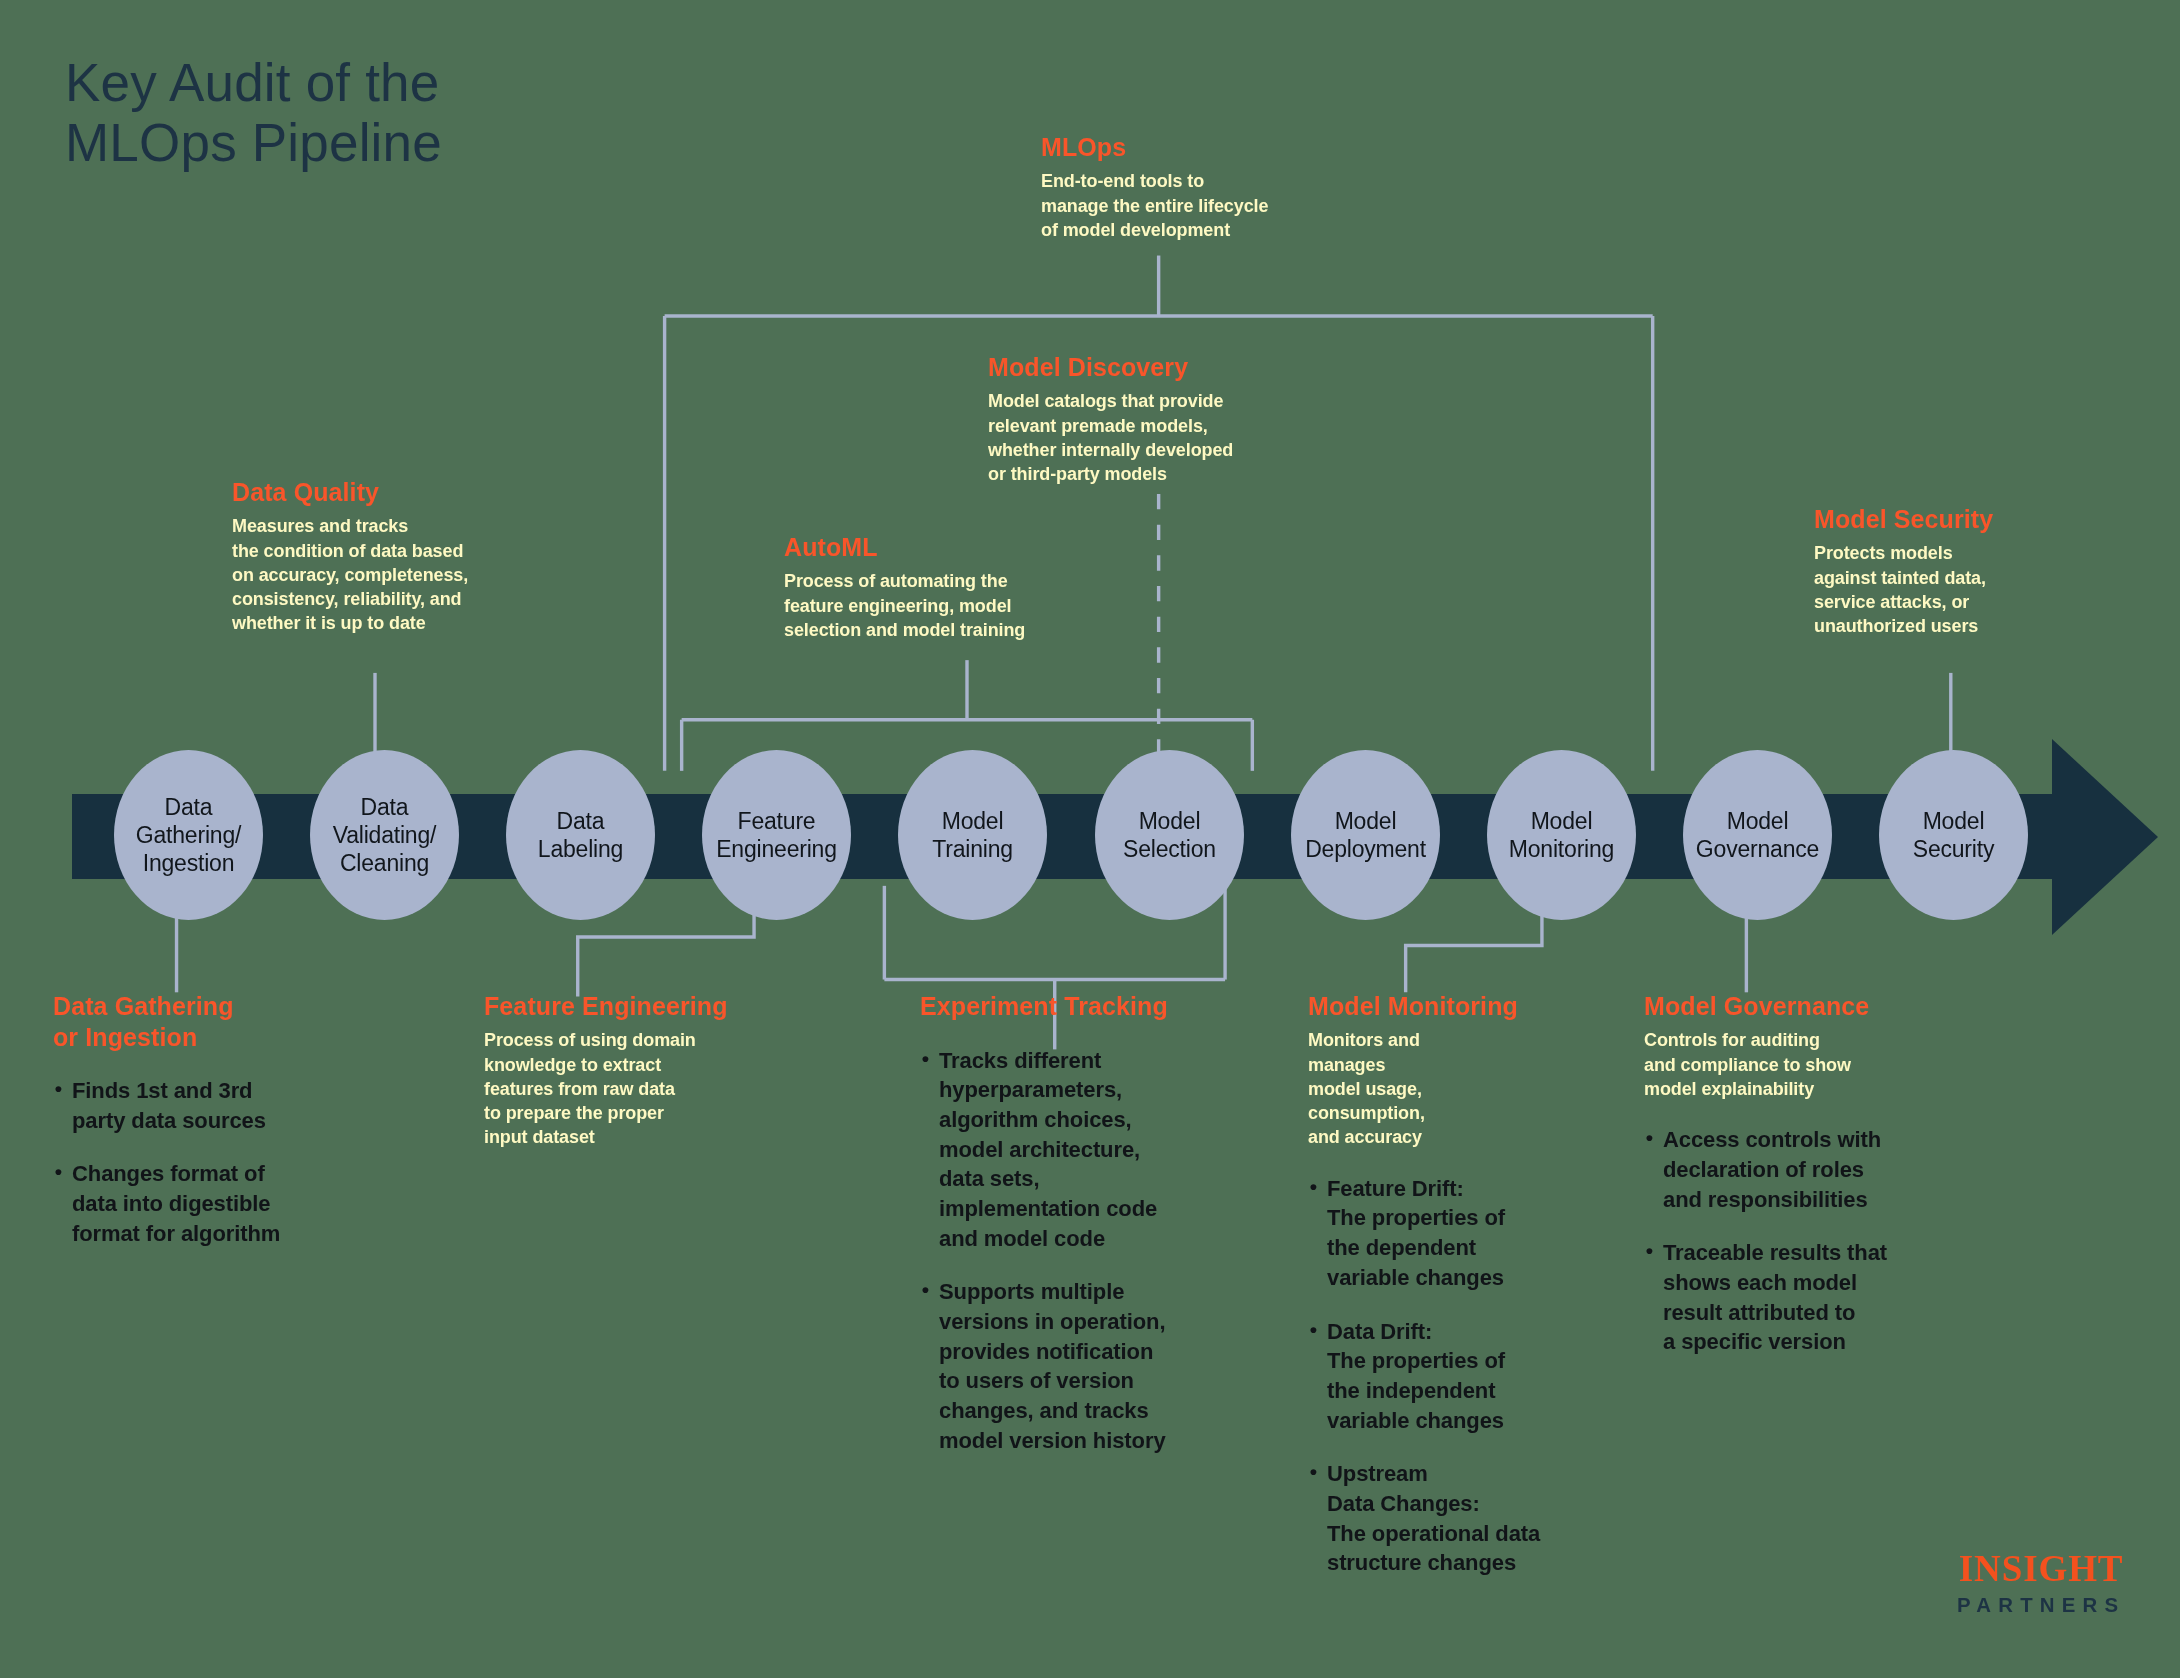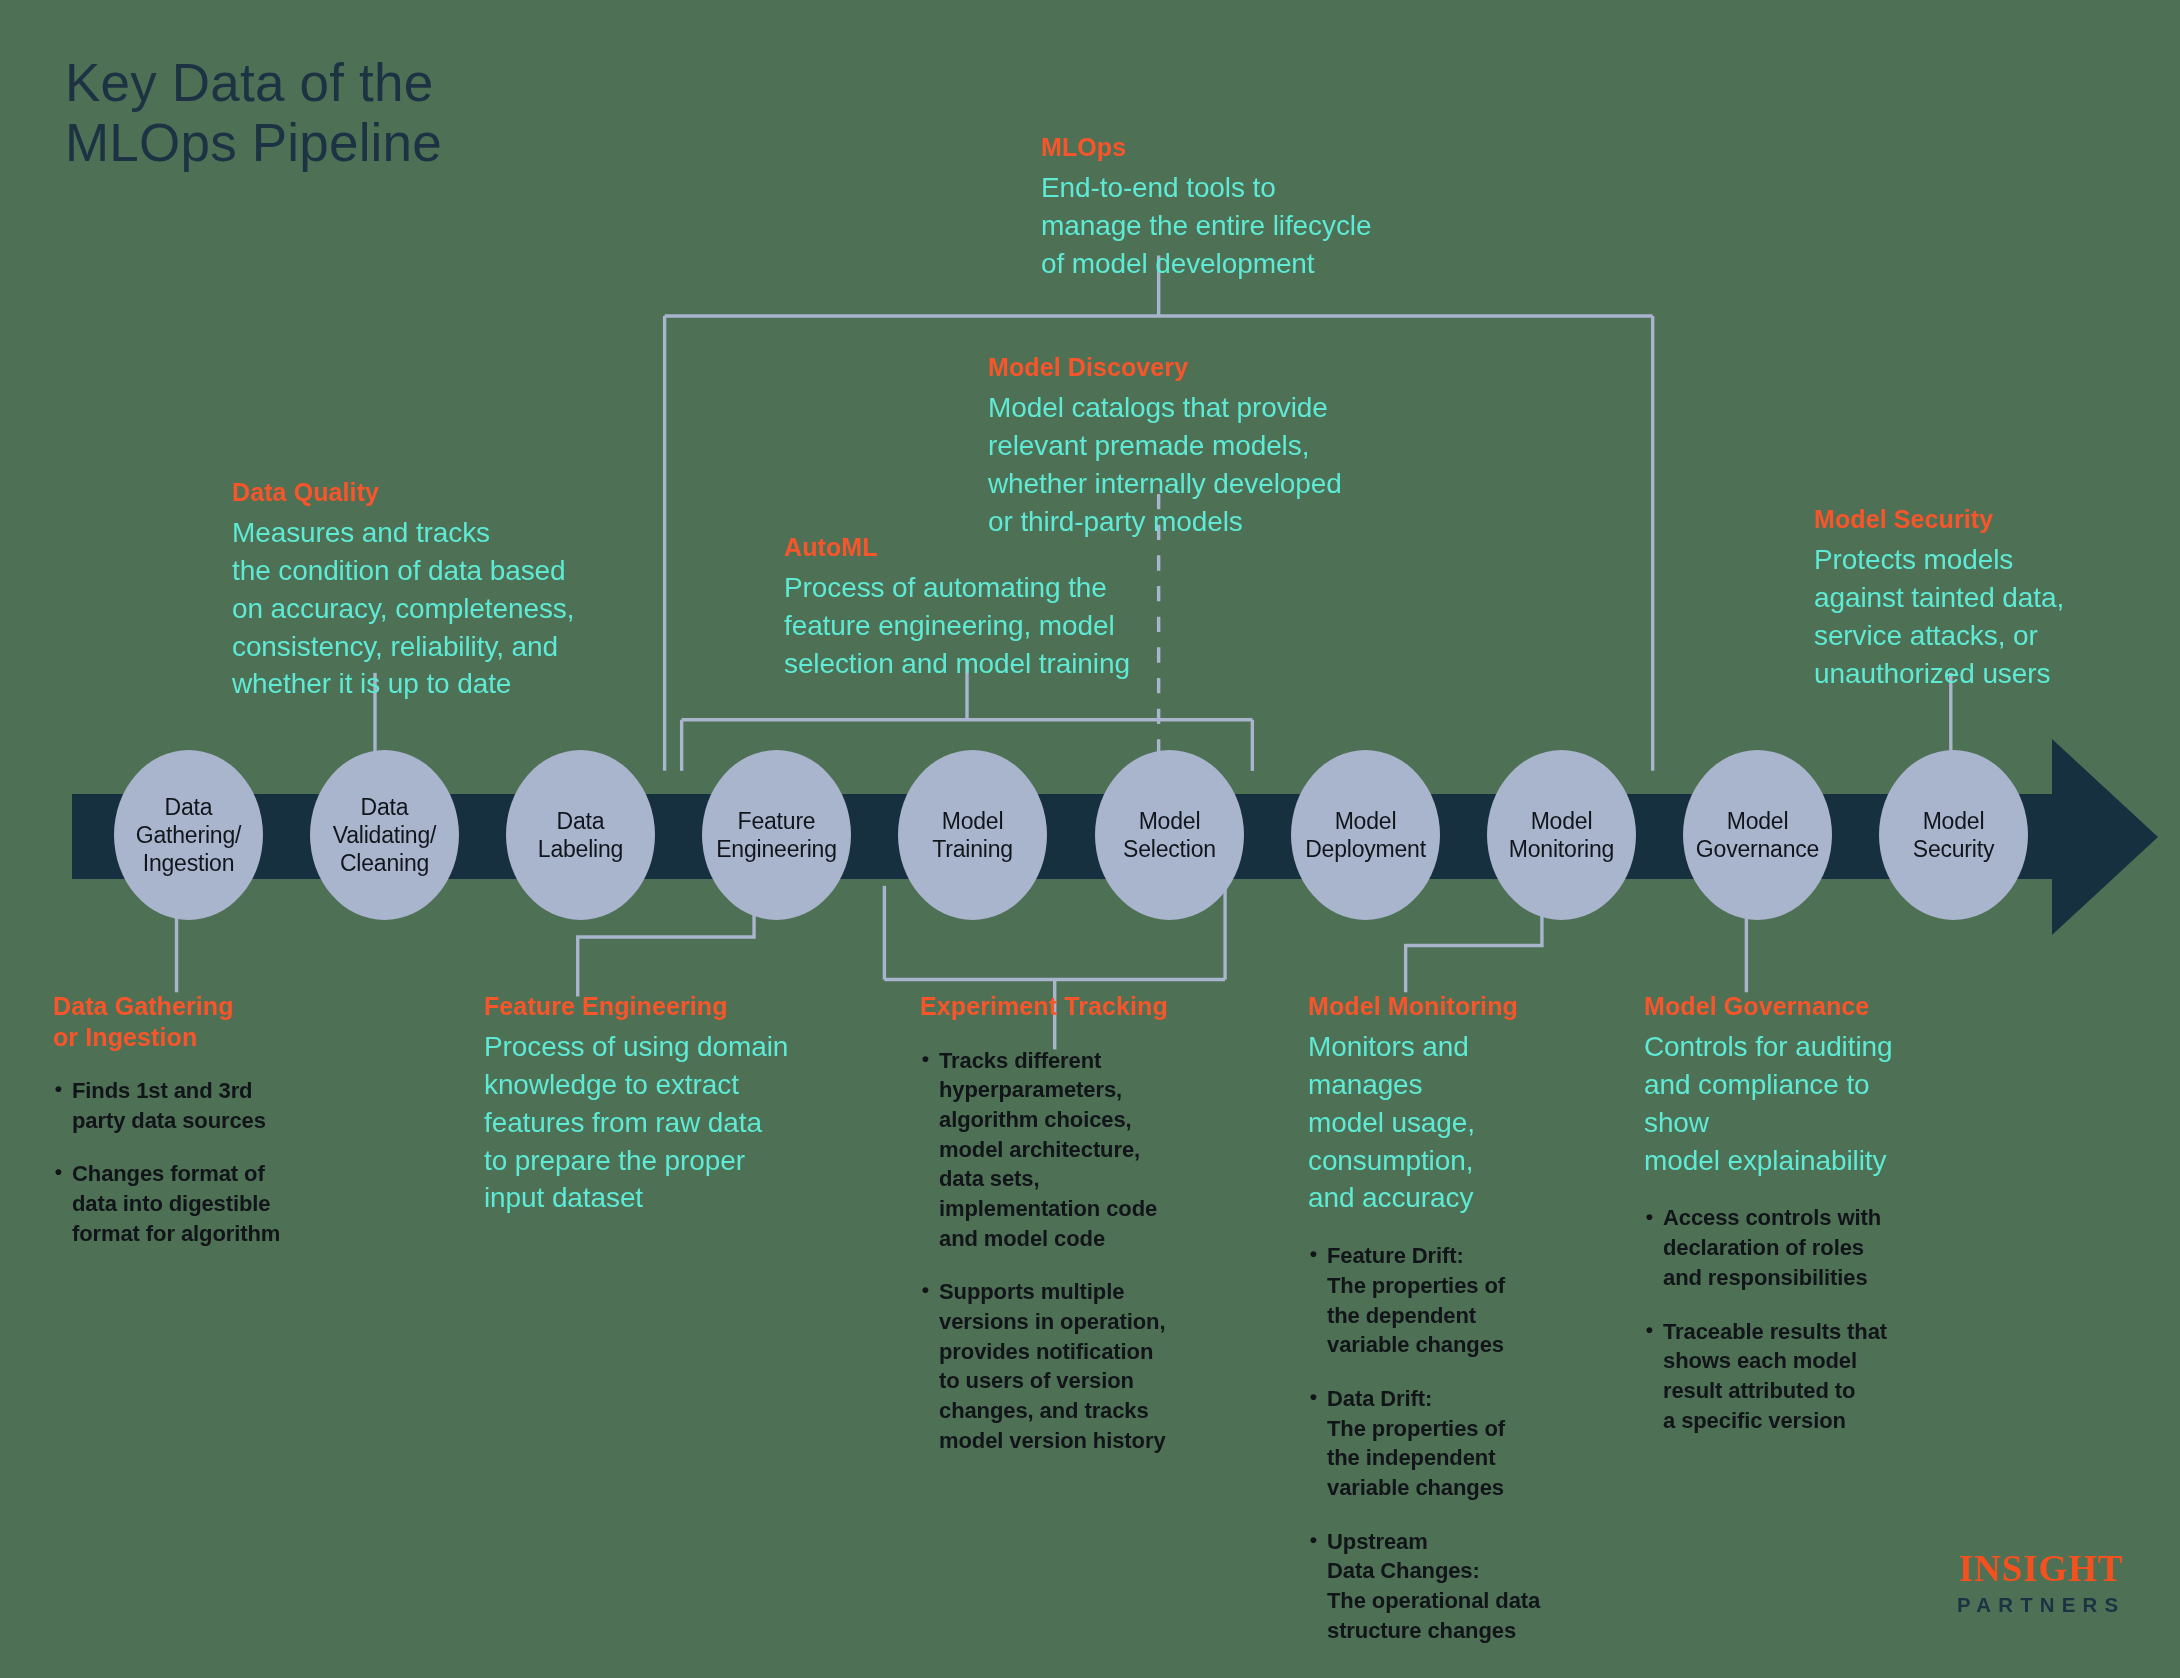--- a/index.html
+++ b/index.html
@@ -24,22 +24,22 @@
   }
 
   
   .callout{position:absolute;}
   .callout .hd{
     color:#f9552a;
     font-size:25px;font-weight:700;line-height:1.22;
     margin-bottom:6.8px;letter-spacing:0.1px;
   }
   .callout .body{
-    color:#5eead4;
-    font-size:28px;font-weight:400;line-height:1.35;
+    color:#fef9c3;
+    font-size:18px;font-weight:700;line-height:1.35;
     letter-spacing:-0.1px;
   }
   .callout ul{list-style:none;margin:0;padding:0;}
   .callout li{
     color:#111418;
     font-size:22px;font-weight:700;line-height:1.35;
     position:relative;padding-left:19px;margin-bottom:12px;
     letter-spacing:-0.1px;
     margin-top:24px;
   }
@@ -113,21 +113,21 @@
       <path d="M1438 1040 L1438 1150"></path>
       <path d="M1038 1150 L1438 1150"></path>
       <path d="M1238 1150 L1238 1232"></path>
 
       <path d="M1810 1062 L1810 1110 L1650 1110 L1650 1165"></path>
 
       <path d="M2050 1062 L2050 1165"></path>
     </g>
   </svg>
 
-  <div class="title" style="white-space:pre-line;">Key Data of the
+  <div class="title" style="white-space:pre-line;">Key Audit of the
 MLOps Pipeline</div>
 
   <div class="callout" style="left:1041px;top:132px;width:366px;">
     <div class="hd">MLOps</div>
     <div class="body" style="white-space:pre-line;">End-to-end tools to
 manage the entire lifecycle
 of model development</div>
   </div>
 
   <div class="callout" style="left:988px;top:352px;width:375px;">

